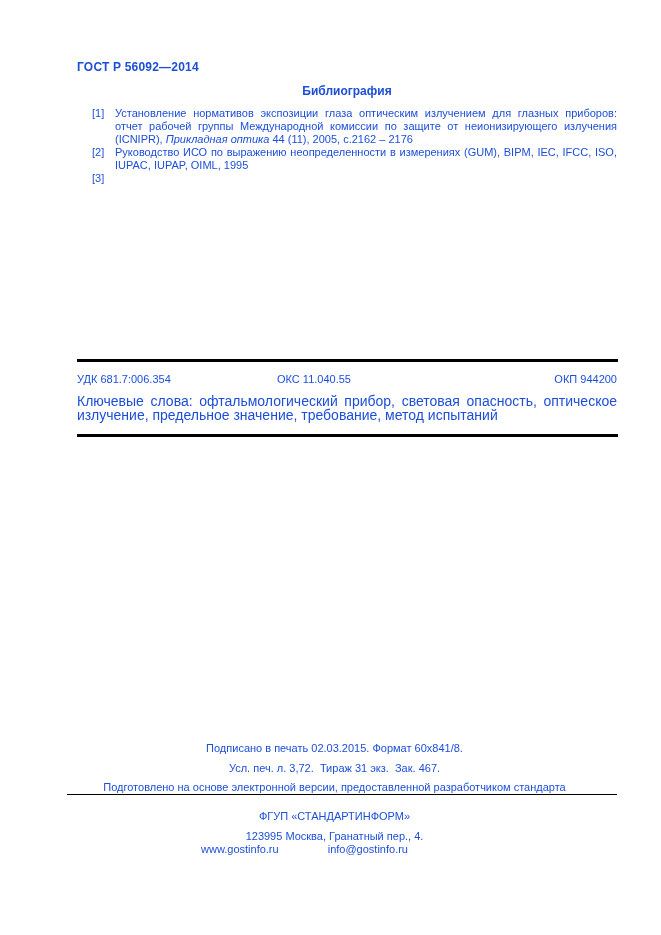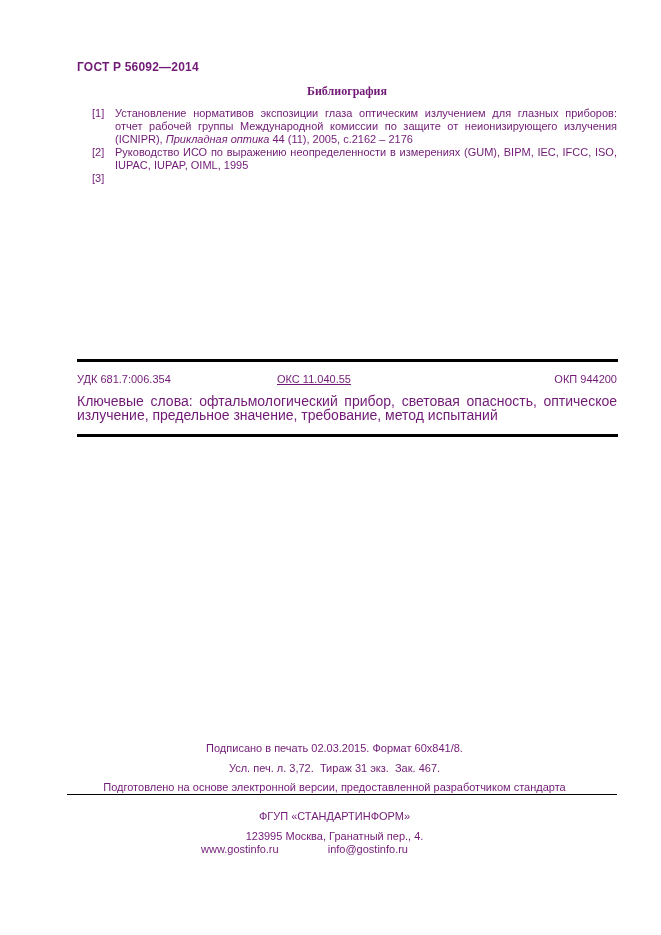--- a/index.html
+++ b/index.html
@@ -2,38 +2,37 @@
 <html><head>
 <meta charset="utf-8">
 <style>
   html, body { margin: 0; padding: 0; background: #ffffff; }
   .page {
     position: relative;
     width: 661px;
     height: 935px;
     background: #ffffff;
     font-family: "Liberation Sans", sans-serif;
-    color: #701a75;
+    color: #1d4ed8;
     overflow: hidden;
   }
   .doc-number {
     position: absolute;
     left: 77px; top: 60px;
     font-size: 12px;
     font-weight: bold;
     letter-spacing: 0.2px;
   }
   .bib-title {
     position: absolute;
     left: 77px; top: 84px;
     width: 540px;
     text-align: center;
     font-size: 12px;
     font-weight: bold;
-    font-family: Liberation Serif, serif;
   }
   .bib-list {
     position: absolute;
     left: 77px; top: 107px;
     width: 540px;
     font-size: 11px;
     line-height: 13px;
   }
   .bib-item {
     position: relative;
@@ -55,21 +54,21 @@
   .rule-1 { top: 359px; }
   .rule-2 { top: 434px; }
   .codes-row {
     position: absolute;
     left: 77px; top: 371px;
     width: 540px;
     height: 15px;
     font-size: 11px;
   }
   .code-udk { position: absolute; left: 0; top: 2px; }
-  .code-oks { position: absolute; left: 200px; top: 2px; text-decoration: underline; }
+  .code-oks { position: absolute; left: 200px; top: 2px; }
   .code-okp { position: absolute; right: 0; top: 2px; }
   .keywords {
     position: absolute;
     left: 77px; top: 395px;
     width: 540px;
     font-size: 14px;
     line-height: 13.5px;
     text-align: justify;
   }
   .imprint-line {

